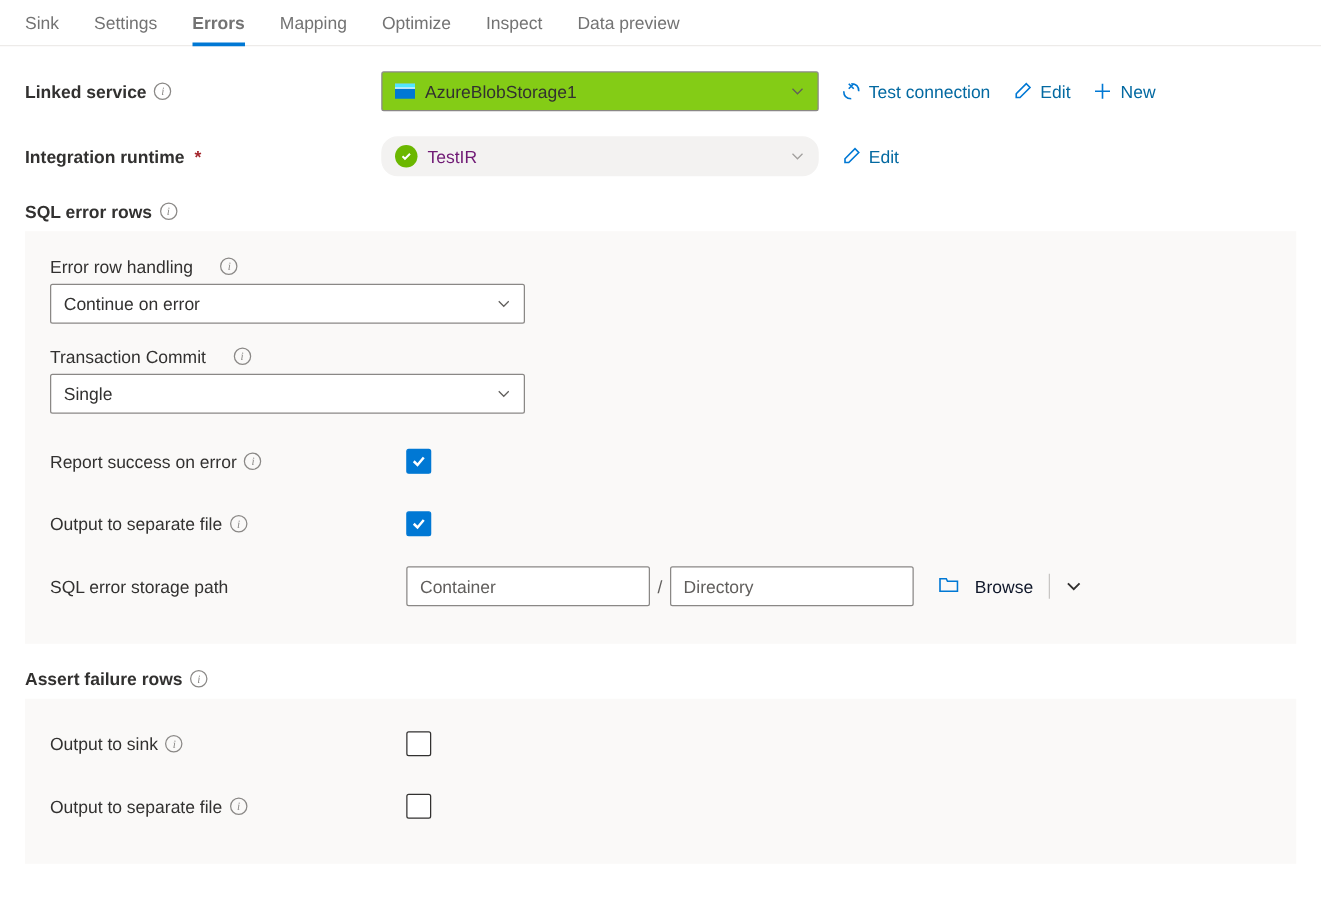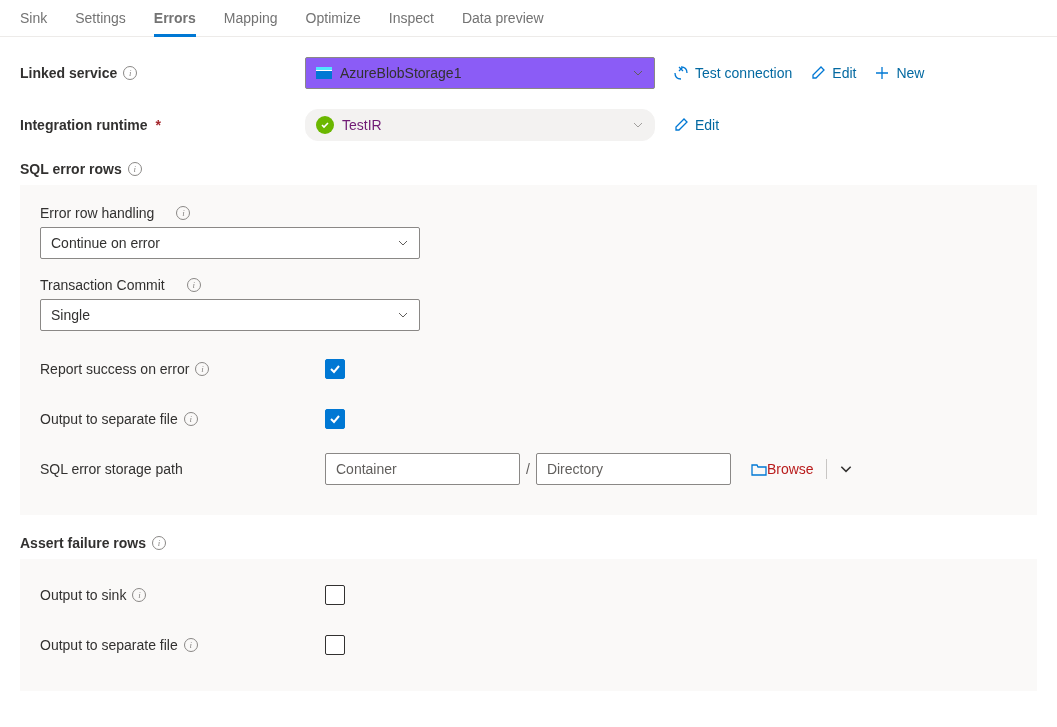--- a/index.html
+++ b/index.html
@@ -58,21 +58,21 @@
     cursor: help; flex-shrink: 0;
   }
   .select-box, .ir-box {
     height: 32px;
     border: 1px solid #8a8886;
     border-radius: 2px;
     display: flex;
     align-items: center;
     padding: 0 10px;
     gap: 8px;
-    background: #8b5cf6;
+    background: #84cc16;
     cursor: pointer;
     position: relative;
   }
   .select-box { width: 350px; }
   .ir-box {
     width: 350px; background: #f3f2f1; border-color: #f3f2f1;
     color: #701a75; cursor: default; border-radius: 13px;
   }
   .chev {
     margin-left: auto;
@@ -131,22 +131,22 @@
     background: #0078d4; border-color: #0078d4; color: #fff;
   }
   .text-input {
     height: 32px; border: 1px solid #8a8886; border-radius: 2px;
     padding: 0 10px; font-size: 14px; font-family: inherit;
     width: 195px; color: #323130;
   }
   .text-input::placeholder { color: #605e5c; }
   .slash { margin: 0 6px; color: #605e5c; }
   .browse-link {
-    display: inline-flex; align-items: flex-end; gap: 0;
-    margin-left: 20px; cursor: pointer; color: #b91c1c;
+    display: inline-flex; align-items: flex-start; gap: 13px;
+    margin-left: 20px; cursor: pointer; color: #0f172a;
   }
   .folder-icon { color: #0078d4; }
   .vsep { width: 1px; height: 20px; background: #c8c6c4; margin: 0 12px; }
   svg { display: block; }
 </style>
 </head>
 <body>
 
 <div class="tabs">
   <div class="tab">Sink</div>

